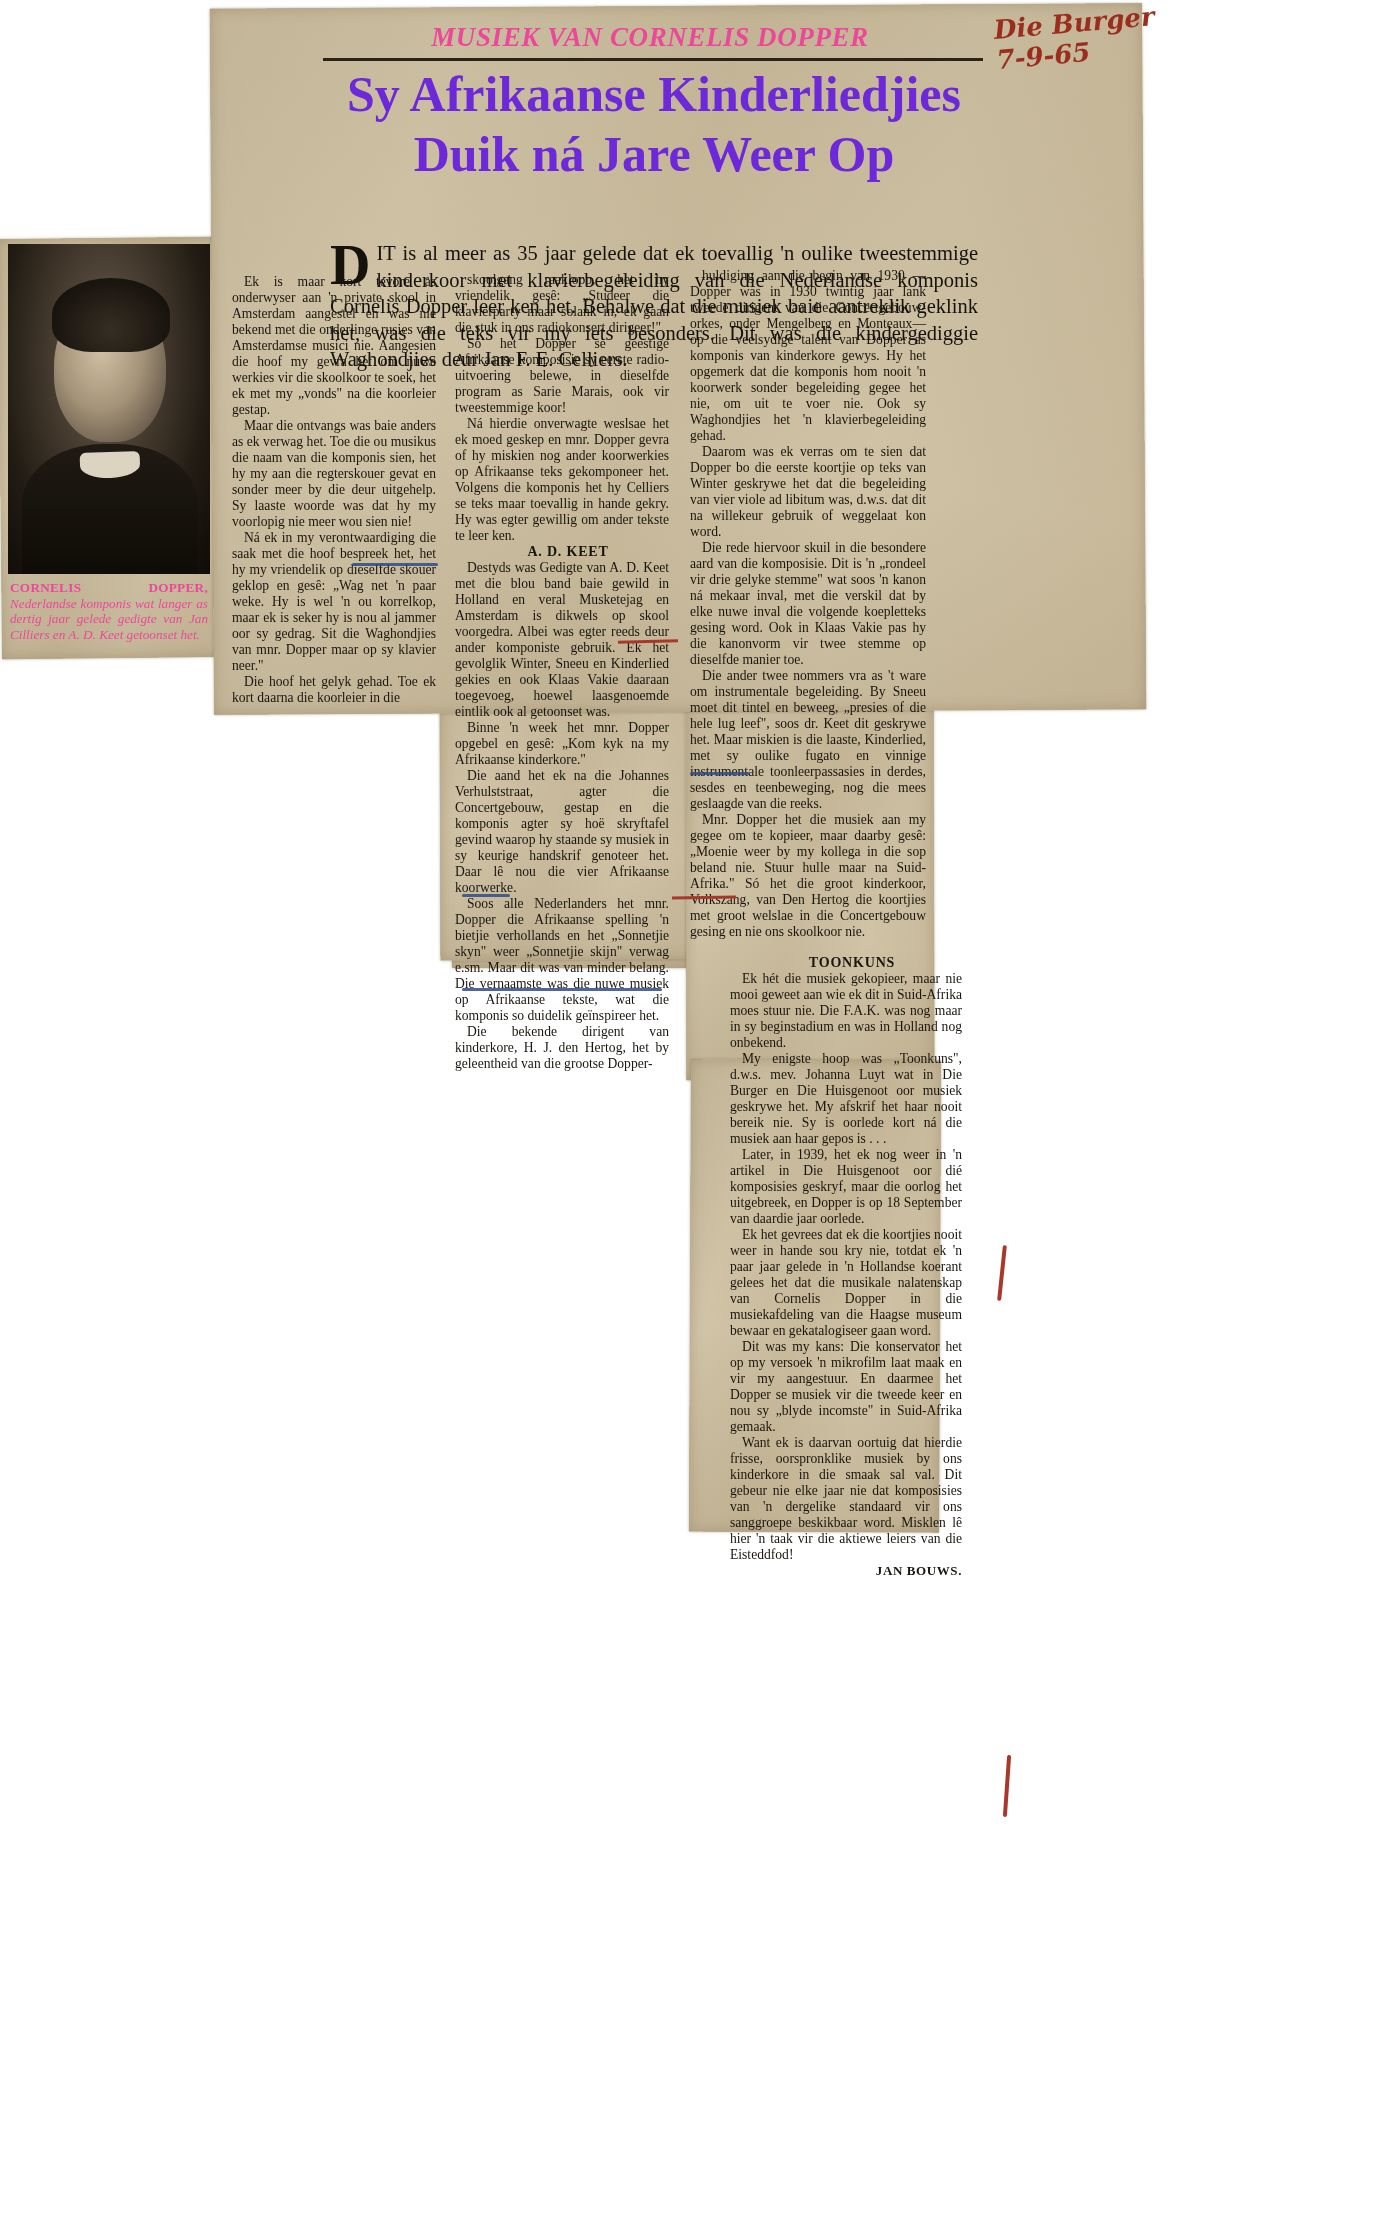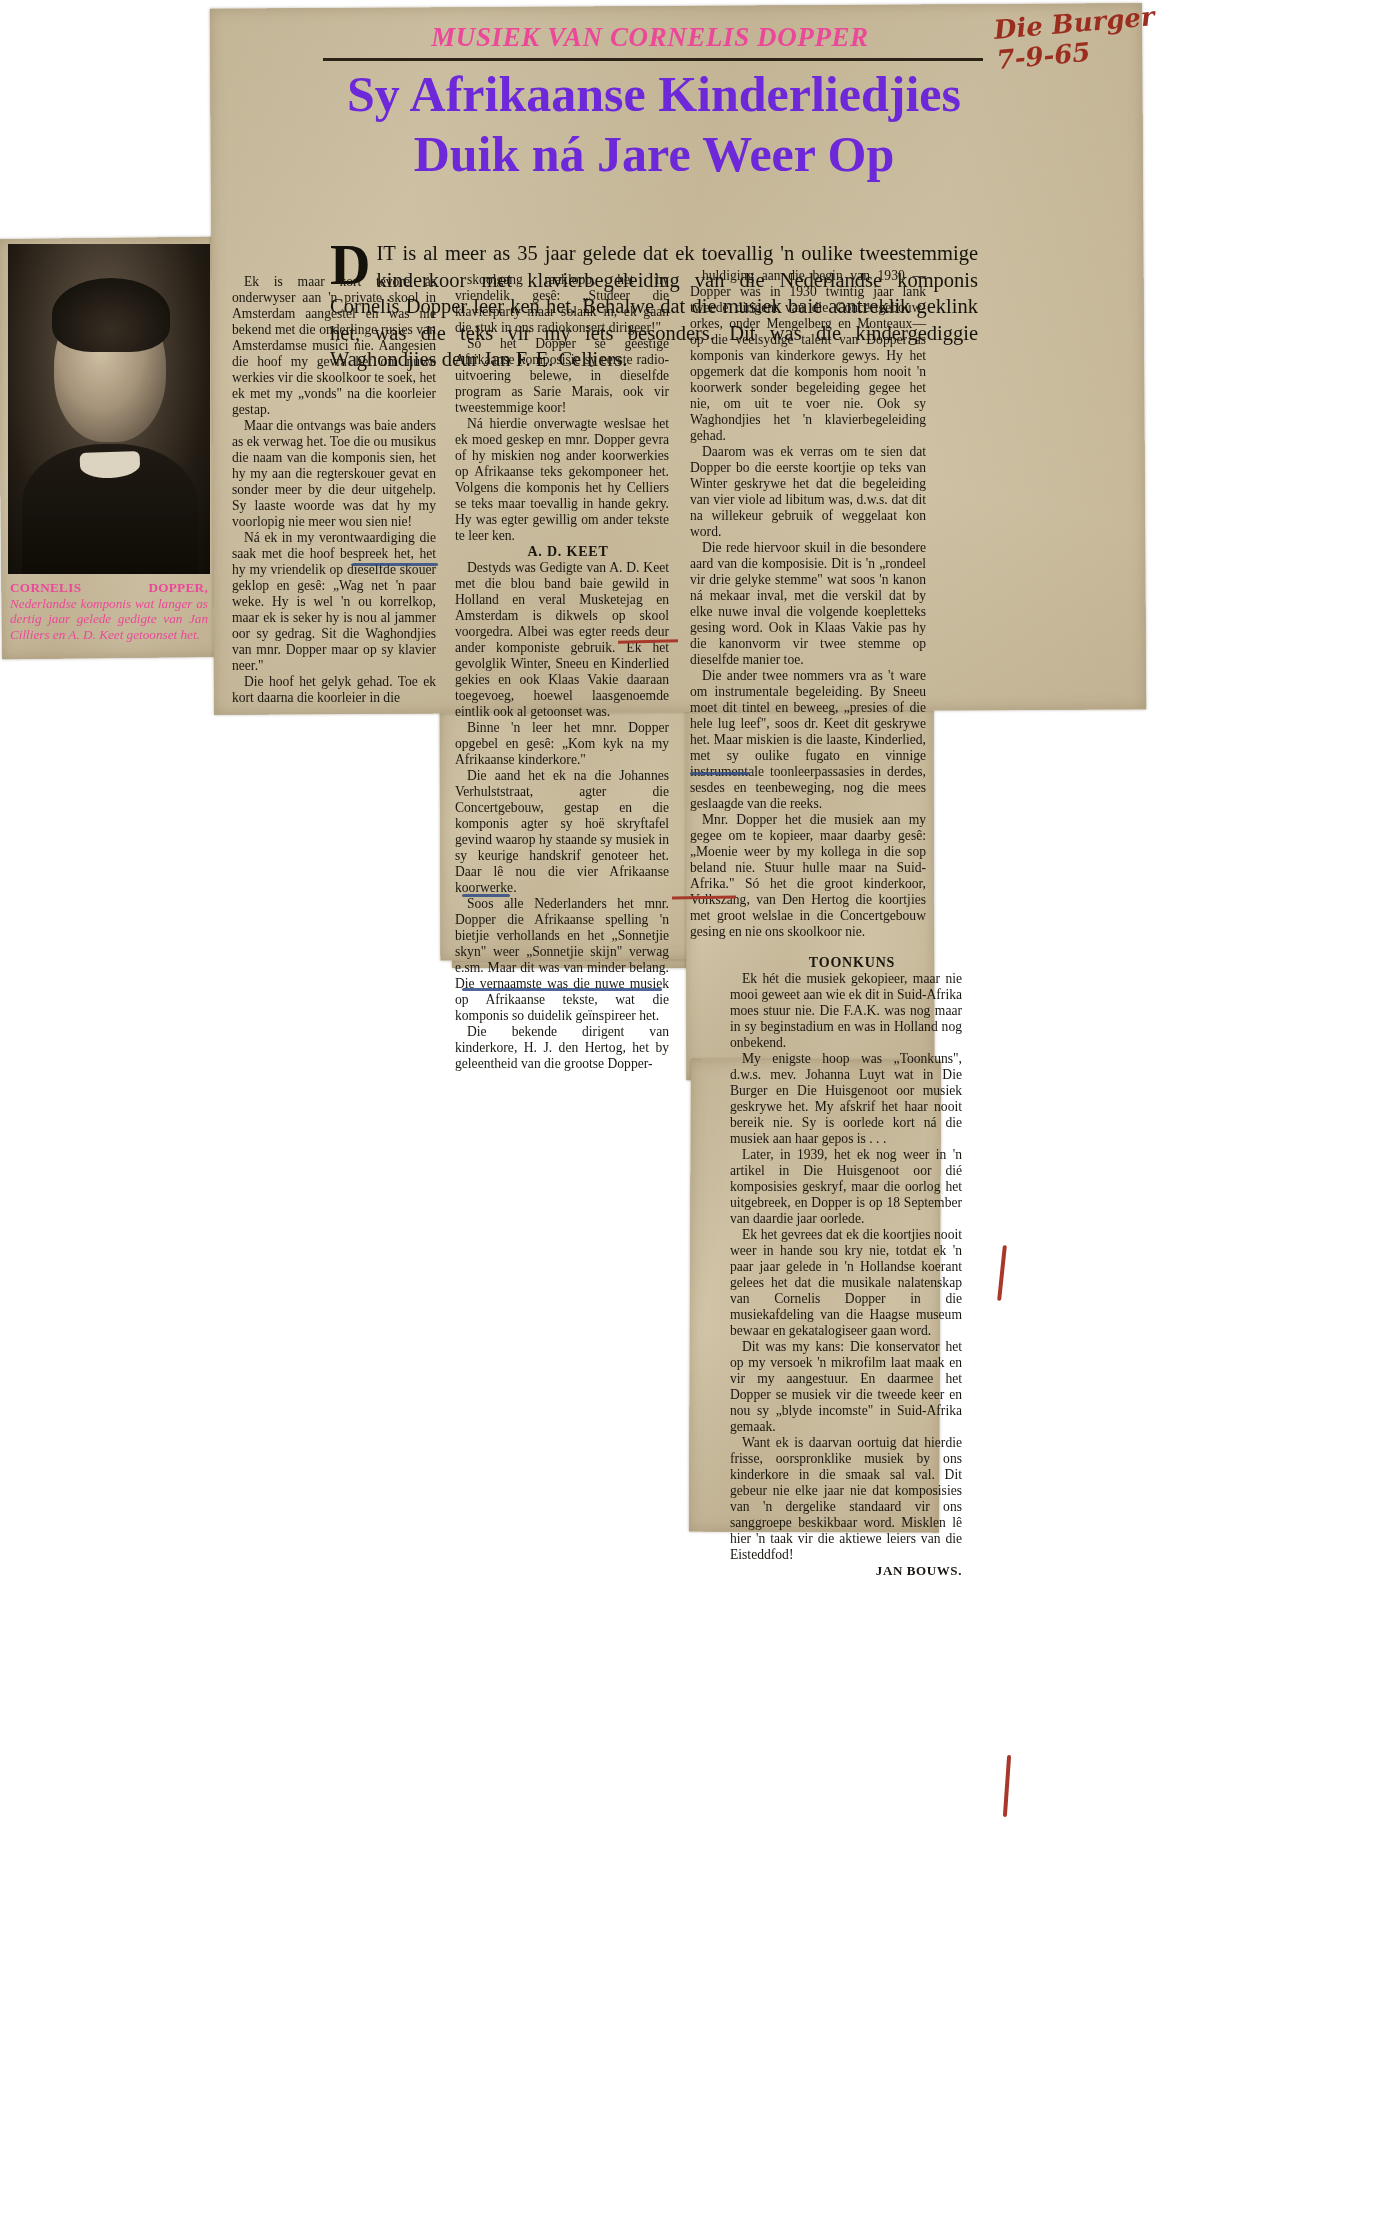--- a/index.html
+++ b/index.html
@@ -332,21 +332,21 @@
     <p>Ná ek in my verontwaardiging die saak met die hoof bespreek het, het hy my vriendelik op dieselfde skouer geklop en gesê: „Wag net 'n paar weke. Hy is wel 'n ou korrelkop, maar ek is seker hy is nou al jammer oor sy gedrag. Sit die Waghondjies van mnr. Dopper maar op sy klavier neer."</p>
     <p>Die hoof het gelyk gehad. Toe ek kort daarna die koorleier in die</p>
   </div>
 
   <div class="col" id="col2">
     <p class="first">skoolgang raakloop, het hy vriendelik gesê: „Studeer die klavierparty maar solank in, ek gaan die stuk in ons radiokonsert dirigeer!"</p>
     <p>Só het Dopper se geestige Afrikaanse komposisie sy eerste radio-uitvoering belewe, in dieselfde program as Sarie Marais, ook vir tweestemmige koor!</p>
     <p>Ná hierdie onverwagte weslsae het ek moed geskep en mnr. Dopper gevra of hy miskien nog ander koorwerkies op Afrikaanse teks gekomponeer het. Volgens die komponis het hy Celliers se teks maar toevallig in hande gekry. Hy was egter gewillig om ander tekste te leer ken.</p>
     <p class="subhead">A. D. KEET</p>
     <p>Destyds was Gedigte van A. D. Keet met die blou band baie gewild in Holland en veral Musketejag en Amsterdam is dikwels op skool voorgedra. Albei was egter reeds deur ander komponiste gebruik. Ek het gevolglik Winter, Sneeu en Kinderlied gekies en ook Klaas Vakie daaraan toegevoeg, hoewel laasgenoemde eintlik ook al getoonset was.</p>
-    <p>Binne 'n leer het mnr. Dopper opgebel en gesê: „Kom kyk na my Afrikaanse kinderkore."</p>
+    <p>Binne 'n week het mnr. Dopper opgebel en gesê: „Kom kyk na my Afrikaanse kinderkore."</p>
     <p>Die aand het ek na die Johannes Verhulststraat, agter die Concertgebouw, gestap en die komponis agter sy hoë skryftafel gevind waarop hy staande sy musiek in sy keurige handskrif genoteer het. Daar lê nou die vier Afrikaanse koorwerke.</p>
     <p>Soos alle Nederlanders het mnr. Dopper die Afrikaanse spelling 'n bietjie verhollands en het „Sonnetjie skyn" weer „Sonnetjie skijn" verwag e.sm. Maar dit was van minder belang. Die vernaamste was die nuwe musiek op Afrikaanse tekste, wat die komponis so duidelik geïnspireer het.</p>
     <p>Die bekende dirigent van kinderkore, H. J. den Hertog, het by geleentheid van die grootse Dopper-</p>
   </div>
 
   <div class="col" id="col3">
     <p class="first">huldiging aan die begin van 1930 —Dopper was in 1930 twintig jaar lank tweede dirigent van die Concertgebouw-orkes, onder Mengelberg en Monteaux—op die veelsydige talent van Dopper as komponis van kinderkore gewys. Hy het opgemerk dat die komponis hom nooit 'n koorwerk sonder begeleiding gegee het nie, om uit te voer nie.  Ook sy Waghondjies het 'n klavierbegeleiding gehad.</p>
     <p>Daarom was ek verras om te sien dat Dopper bo die eerste koortjie op teks van Winter geskrywe het dat die begeleiding van vier viole ad libitum was, d.w.s. dat dit na willekeur gebruik of weggelaat kon word.</p>
     <p>Die rede hiervoor skuil in die besondere aard van die komposisie. Dit is 'n „rondeel vir drie gelyke stemme" wat soos 'n kanon ná mekaar inval, met die verskil dat by elke nuwe inval die volgende koepletteks gesing word. Ook in Klaas Vakie pas hy die kanonvorm vir twee stemme op dieselfde manier toe.</p>
     <p>Die ander twee nommers vra as 't ware om instrumentale begeleiding. By Sneeu moet dit tintel en beweeg, „presies of die hele lug leef", soos dr. Keet dit geskrywe het. Maar miskien is die laaste, Kinderlied, met sy oulike fugato en vinnige instrumentale toonleerpassasies in derdes, sesdes en teenbeweging, nog die mees geslaagde van die reeks.</p>

